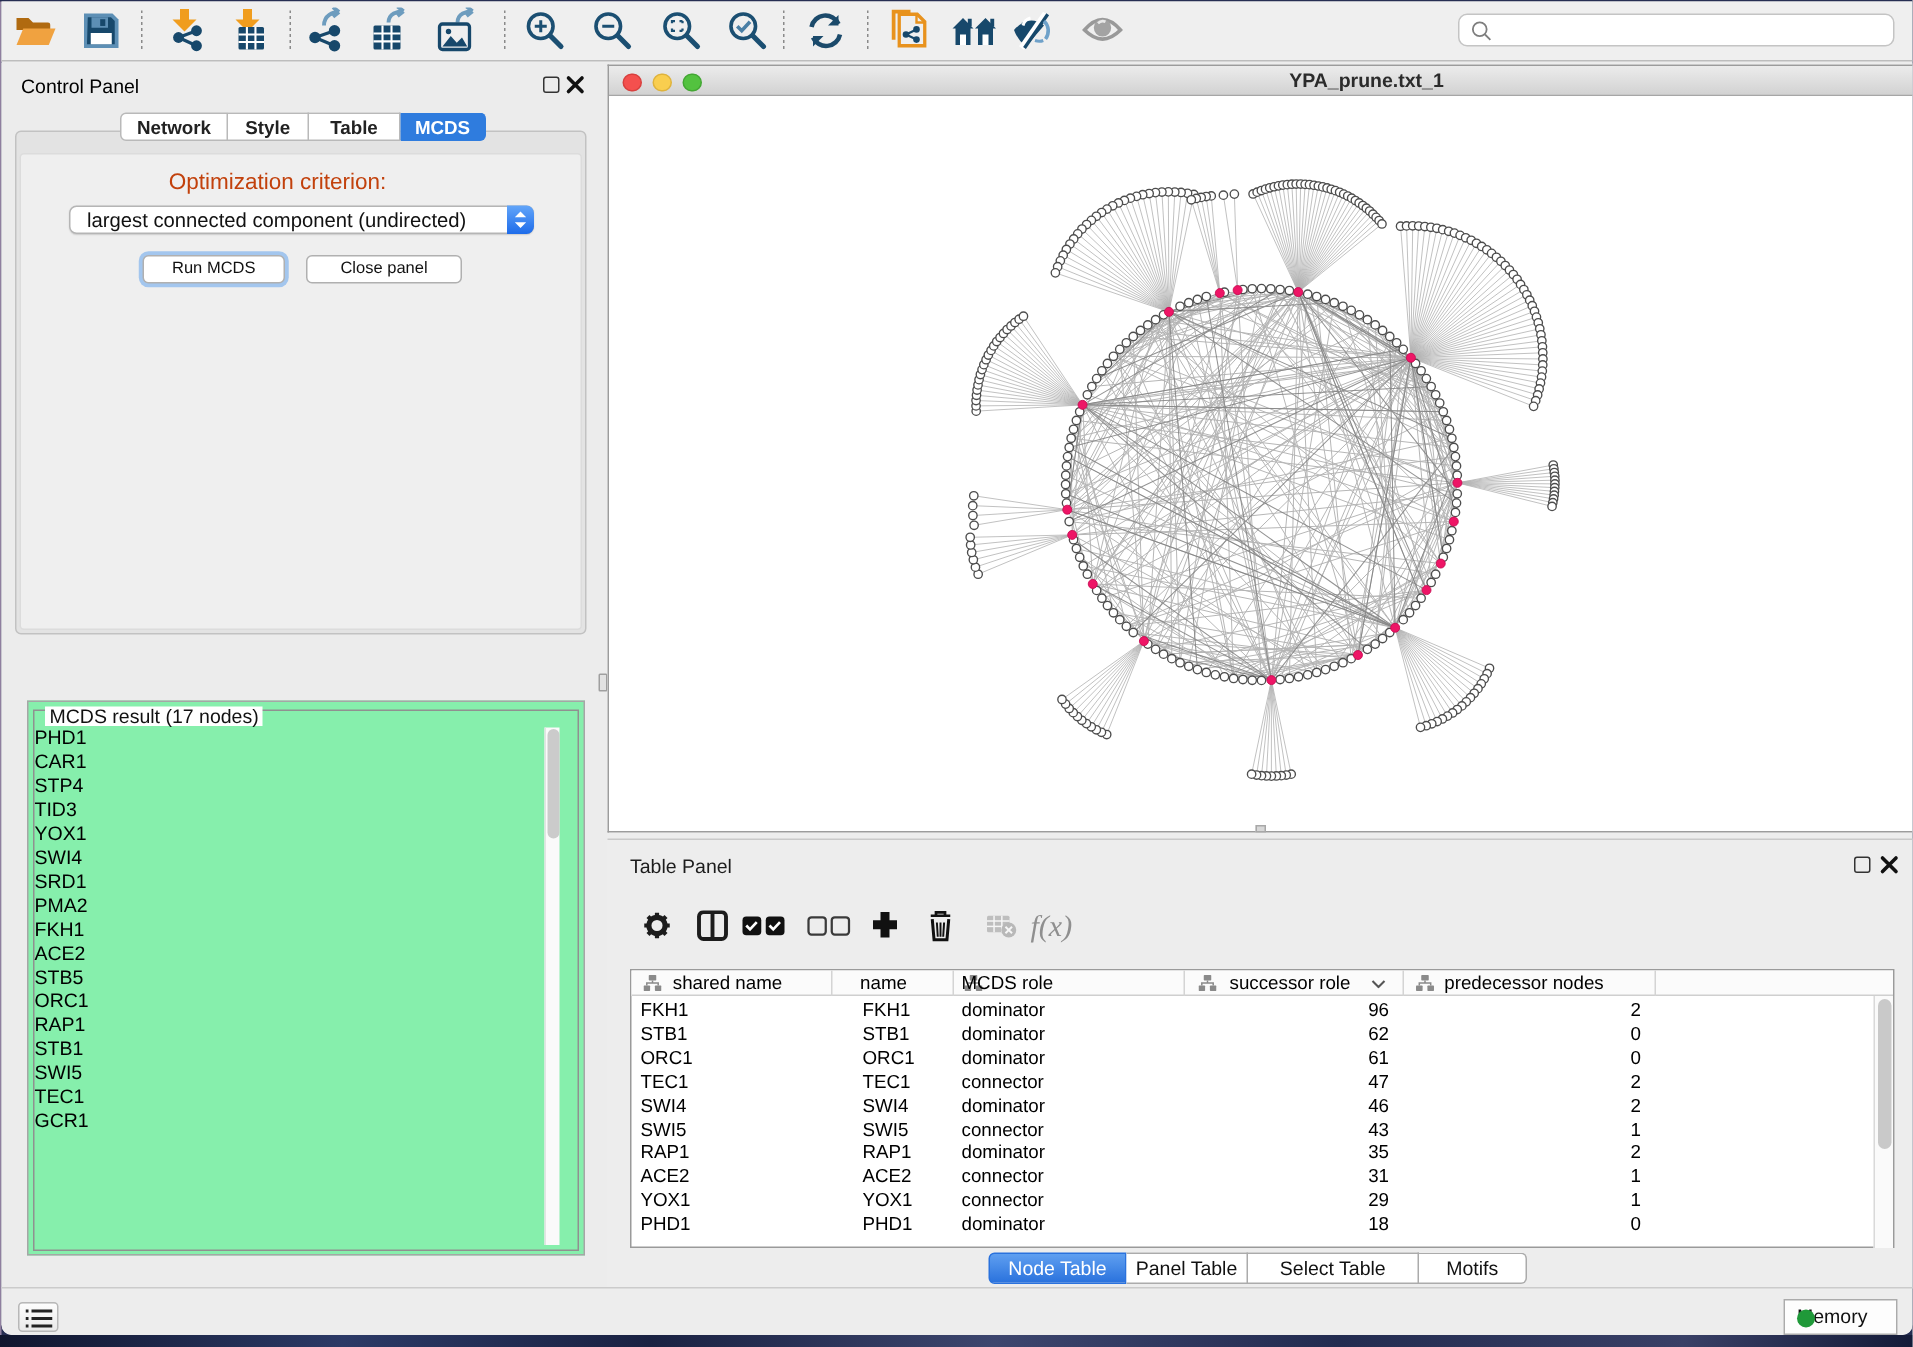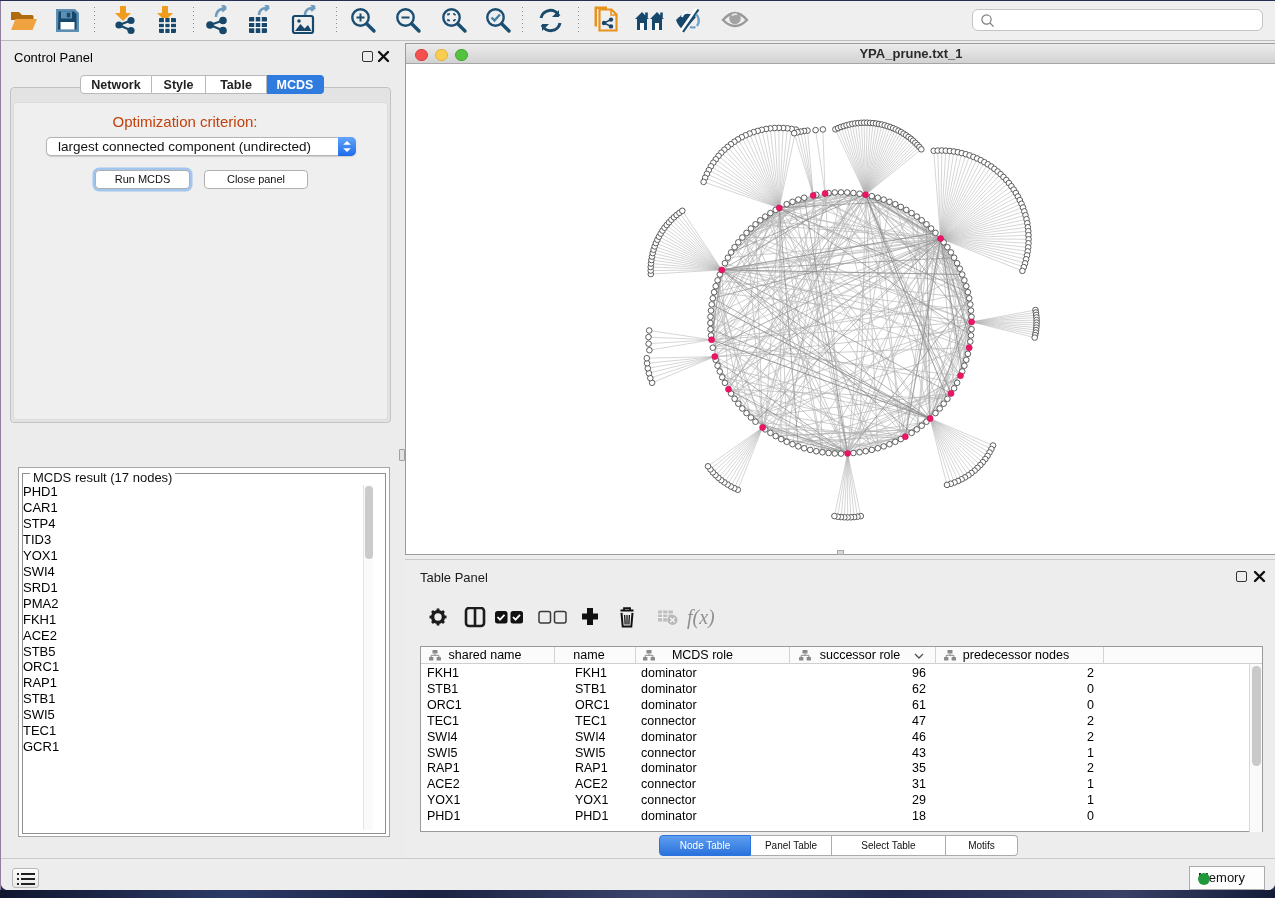--- a/index.html
+++ b/index.html
@@ -19,21 +19,21 @@
 .tab.first{border-left:1px solid #b9b9b9;border-radius:4px 0 0 4px}
 .tab.sel{background:#2f7cde;color:#fff;border-color:#2f7cde;border-radius:0 4px 4px 0}
 .tpane{position:absolute;left:10px;top:45px;width:381px;height:336px;background:#e3e3e3;border:1px solid #c2c2c2;border-radius:4px}
 .tpane-in{position:absolute;left:2px;top:14px;width:375px;height:318px;background:#efefef;border:1px solid #dcdcdc;border-radius:3px}
 .optlab{position:absolute;left:0;top:71px;width:370px;text-align:center;font-size:15px;color:#c2410c}
 .combo{position:absolute;left:46px;top:95px;width:310px;height:19px;background:#ffffff;border:1px solid #b5b5b5;border-radius:5px;font-size:13.5px;color:#111;line-height:17px;box-shadow:0 0.5px 1px rgba(0,0,0,.15)}
 .combo .txt{position:absolute;left:11px;top:0}
 .combo .cap{position:absolute;right:-1px;top:-1px;width:18px;height:19px;background:linear-gradient(#62a5f9,#1e6cea);border-radius:0 5px 5px 0}
 .btn{position:absolute;height:19px;background:#fff;border:1px solid #b0b0b0;border-radius:4px;font-size:11px;color:#111;text-align:center;line-height:17px}
 .btn.focus{box-shadow:0 0 0 2.5px #a3c6ee}
-.mcdsbox{position:absolute;left:18px;top:425px;width:372px;height:370px;background:#ffffff;border:1px solid #a6a6a6}
+.mcdsbox{position:absolute;left:18px;top:425px;width:372px;height:370px;background:#86efac;border:1px solid #a6a6a6}
 .tborder{position:absolute;left:3px;top:5px;width:364px;height:361px;border:1px solid #909090}
 .tbt{position:absolute;left:7px;top:-3px;background:#fff;padding:0 3px;font-size:13px;color:#111;line-height:13px}
 .mlist{position:absolute;left:4px;top:16px;font-size:13px;color:#000;line-height:15.95px}
 .msb{position:absolute;right:16px;top:17px;width:10px;height:345px;background:#fafafa;border-left:1px solid #e3e3e3}
 .msb .th{position:absolute;left:1px;top:1px;width:8px;height:73px;background:#cbcbcb;border-radius:4px}
 .vsplit-h{position:absolute;left:399px;top:407px;width:6px;height:12px;background:#e2e2e2;border:1px solid #9f9f9f;border-radius:1px}
 </style></head>
 <body>
 <div class="wall"></div>
 <div class="lstrip"></div>
@@ -1083,21 +1083,21 @@
 .tptitle{position:absolute;left:15px;top:10px;font-size:13px;color:#1c1c1c}
 .ntable{position:absolute;left:15px;top:86px;width:843px;height:186px;background:#fff;border:1px solid #9a9a9a;font-size:12.5px;color:#000}
 .thead{position:absolute;left:0;top:0;width:100%;height:17px;background:#fbfbfb;border-bottom:1px solid #cfcfcf}
 .thead .cs,.colline{position:absolute;top:0;width:1px;background:#d4d4d4}
 .thead .cs{height:17px}
 .hlab{position:absolute;top:1px;font-size:12.5px;color:#000;white-space:nowrap}
 .sorti{position:absolute;top:3px;width:12px;height:11px}
 .tcol{position:absolute;top:19px;line-height:15.9px;font-size:12.5px;color:#000;white-space:nowrap}
 .tsb{position:absolute;right:0px;top:17px;width:13px;height:168px;background:#fafafa;border-left:1px solid #d9d9d9}
 .tsb .th{position:absolute;left:1.5px;top:2px;width:9px;height:100px;background:#c9c9c9;border-radius:5px}
-.btabs{position:absolute;left:254px;top:275px;height:21px;display:flex;font-size:10px;color:#111}
+.btabs{position:absolute;left:254px;top:275px;height:21px;display:flex;font-size:13px;color:#111}
 .btab{background:#fff;border:1px solid #ababab;border-left:none;line-height:20px;text-align:center;box-sizing:border-box;height:21px}
 .btab.first{border-left:1px solid #ababab;border-radius:4px 0 0 4px}
 .btab.sel{background:linear-gradient(#5f9ff0,#2a72dd);color:#fff;border-color:#2a72dd}
 .btab.last{border-radius:0 4px 4px 0}
 .statusbar{position:absolute;left:-1px;top:857px;width:1275px;height:33px;background:#ededed;border-top:1px solid #cbcbcb}
 .listbtn{position:absolute;left:12px;top:9px;width:27px;height:20px;background:linear-gradient(#fdfdfd,#e9e9e9);border:1px solid #b8b8b8;border-radius:3px}
 .membtn{position:absolute;left:1189px;top:7px;width:76px;height:24px;background:#fdfdfd;border:1px solid #ababab;font-size:13px;color:#111;line-height:22px}
 .memdot{position:absolute;left:8px;top:5.5px;width:12px;height:12px;border-radius:50%;background:#1f9939}
 </style>
 <div class="tpanel">
@@ -1167,21 +1167,21 @@
       <div class="hlab" style="left:14px;width:100px;text-align:center">shared name</div>
       <div class="hlab" style="left:133px;width:70px;text-align:center">name</div>
       <svg class="sorti" style="left:222px" viewBox="0 0 12 11">
             <g fill="#8a8a8a">
               <rect x="3.5" y="0" width="5" height="3.6" rx="0.5"></rect>
               <rect x="0" y="7" width="4.4" height="3.6" rx="0.5"></rect>
               <rect x="7.6" y="7" width="4.4" height="3.6" rx="0.5"></rect>
               <path d="M6 3.6 v1.7 M2.2 7 v-1.7 h7.6 v1.7" stroke="#8a8a8a" stroke-width="1" fill="none"></path>
             </g>
           </svg>
-      <div class="hlab" style="left:232px;width:80px;text-align:right">MCDS role</div>
+      <div class="hlab" style="left:220px;width:80px;text-align:left">MCDS role</div>
       <svg class="sorti" style="left:378px" viewBox="0 0 12 11">
             <g fill="#8a8a8a">
               <rect x="3.5" y="0" width="5" height="3.6" rx="0.5"></rect>
               <rect x="0" y="7" width="4.4" height="3.6" rx="0.5"></rect>
               <rect x="7.6" y="7" width="4.4" height="3.6" rx="0.5"></rect>
               <path d="M6 3.6 v1.7 M2.2 7 v-1.7 h7.6 v1.7" stroke="#8a8a8a" stroke-width="1" fill="none"></path>
             </g>
           </svg>
       <div class="hlab" style="left:389px;width:100px;text-align:center">successor role</div>
       <svg style="position:absolute;left:493px;top:6px" width="10" height="6" viewBox="0 0 10 6">

